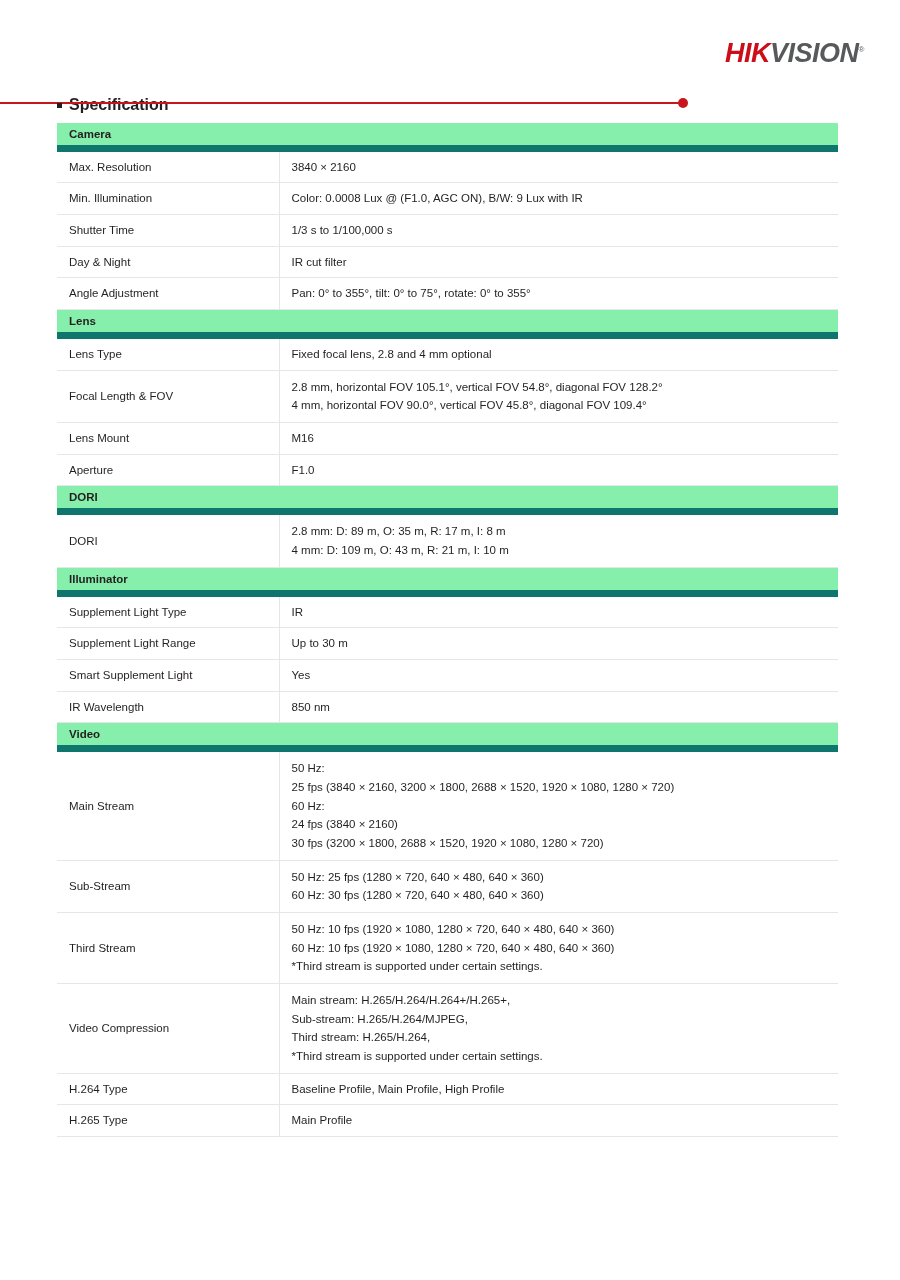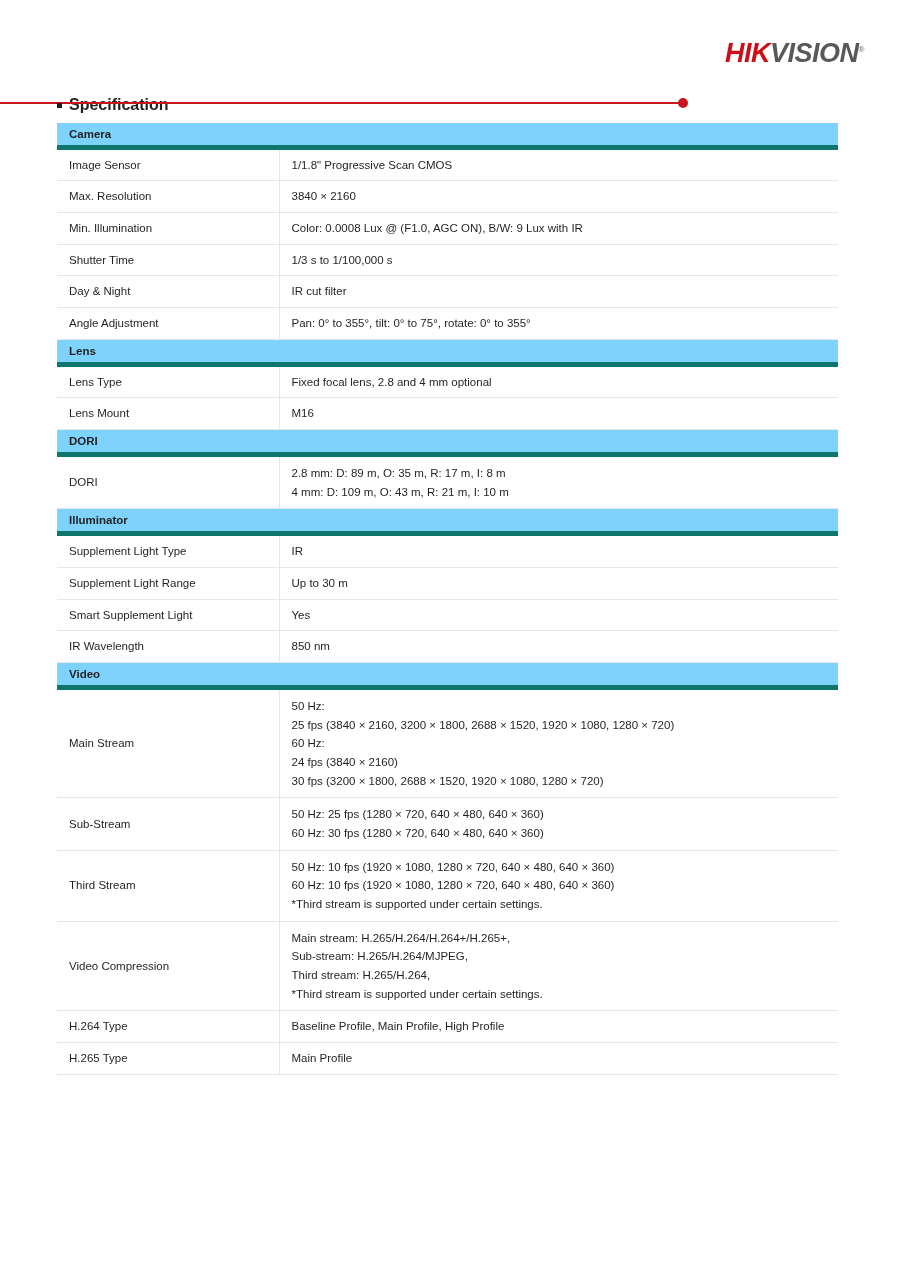--- a/index.html
+++ b/index.html
@@ -93,25 +93,25 @@
     width: 781px;
     margin-left: 57px;
     border-collapse: collapse;
     table-layout: fixed;
     font-size: 11.5px;
   }
   .spec-table col.c-label { width: 222px; }
   .spec-table col.c-value { width: 559px; }
 
   .spec-table tr.section-row td {
-    background: #7dd3fc;
+    background: #86efac;
     font-weight: bold;
     padding: 5px 0 5px 12px;
     border-top: 1px solid #ffffff;
-    border-bottom: 5px solid #0f766e;
+    border-bottom: 7px solid #0f766e;
     font-size: 11.5px;
     color: #231f20;
   }
 
   .spec-table tr.spec-row td {
     border-bottom: 1px solid #e6e6e6;
     padding: 6px 10px 6px 12px;
     vertical-align: middle;
     line-height: 1.45;
     color: #231f20;
@@ -155,26 +155,20 @@
 <table class="spec-table">
   <colgroup>
     <col class="c-label">
     <col class="c-value">
   </colgroup>
   <tbody>
       <tr class="section-row">
         <td colspan="2">Camera</td>
       </tr>
       <tr class="spec-row">
-        <td class="label-cell">Image Sensor</td>
-        <td class="value-cell">
-          <span class="line">1/1.8" Progressive Scan CMOS</span>
-        </td>
-      </tr>
-      <tr class="spec-row">
         <td class="label-cell">Max. Resolution</td>
         <td class="value-cell">
           <span class="line">3840 × 2160</span>
         </td>
       </tr>
       <tr class="spec-row">
         <td class="label-cell">Min. Illumination</td>
         <td class="value-cell">
           <span class="line">Color: 0.0008 Lux @ (F1.0, AGC ON), B/W: 9 Lux with IR</span>
         </td>
@@ -199,24 +193,37 @@
       </tr>
       <tr class="section-row">
         <td colspan="2">Lens</td>
       </tr>
       <tr class="spec-row">
         <td class="label-cell">Lens Type</td>
         <td class="value-cell">
           <span class="line">Fixed focal lens, 2.8 and 4 mm optional</span>
         </td>
       </tr>
+      <tr class="spec-row multi">
+        <td class="label-cell">Focal Length &amp; FOV</td>
+        <td class="value-cell">
+          <span class="line">2.8 mm, horizontal FOV 105.1°, vertical FOV 54.8°, diagonal FOV 128.2°</span>
+          <span class="line">4 mm, horizontal FOV 90.0°, vertical FOV 45.8°, diagonal FOV 109.4°</span>
+        </td>
+      </tr>
       <tr class="spec-row">
         <td class="label-cell">Lens Mount</td>
         <td class="value-cell">
           <span class="line">M16</span>
+        </td>
+      </tr>
+      <tr class="spec-row">
+        <td class="label-cell">Aperture</td>
+        <td class="value-cell">
+          <span class="line">F1.0</span>
         </td>
       </tr>
       <tr class="section-row">
         <td colspan="2">DORI</td>
       </tr>
       <tr class="spec-row multi">
         <td class="label-cell">DORI</td>
         <td class="value-cell">
           <span class="line">2.8 mm: D: 89 m, O: 35 m, R: 17 m, I: 8 m</span>
           <span class="line">4 mm: D: 109 m, O: 43 m, R: 21 m, I: 10 m</span>

